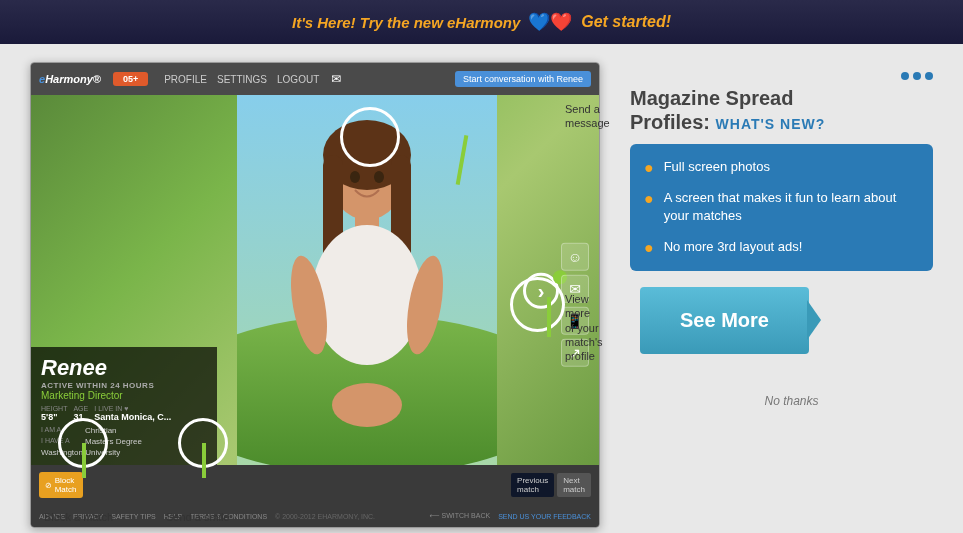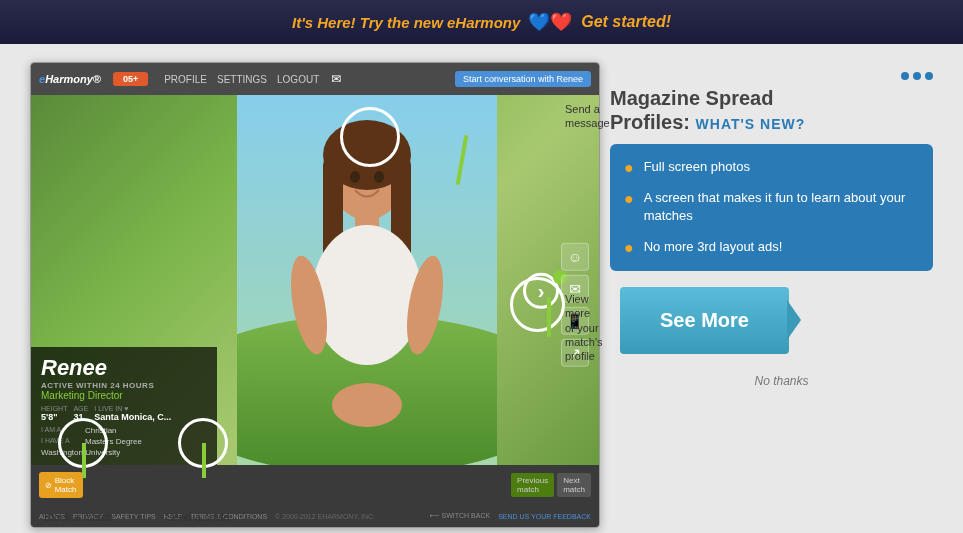--- a/index.html
+++ b/index.html
@@ -36,20 +36,21 @@
       color: #f5a623;
       font-size: 16px;
       font-style: italic;
       font-weight: bold;
     }
 
     
     .main-content {
       display: flex;
       padding: 18px 30px;
+      gap: 20px;
       height: calc(533px - 44px);
       align-items: flex-start;
       border-radius: 28px;
     }
 
     
     .screenshot-container {
       flex: 0 0 570px;
       position: relative;
     }
@@ -235,21 +236,21 @@
       display: flex;
       align-items: center;
       gap: 3px;
     }
     .nav-arrows {
       display: flex;
       gap: 3px;
       margin-left: auto;
     }
     .nav-arrow-btn {
-      background: #4d7c0f;
+      background: #0f172a;
       color: #ccc;
       font-size: 8px;
       padding: 3px 6px;
       border-radius: 2px;
     }
     .next-btn {
       background: #555;
       color: #ccc;
       font-size: 8px;
       padding: 3px 6px;
@@ -615,16 +616,16 @@
       <div class="feature-item">
         <span class="bullet-dot">●</span>
         <span>No more 3rd layout ads!</span>
       </div>
     </div>
 
     <div style="display:flex; align-items:center; margin-left: 10px;">
       <div class="see-more-btn">See More</div>
     </div>
 
-    <div class="no-thanks" style="margin-left: 20px; margin-top: 0;">No thanks</div>
+    <div class="no-thanks" style="margin-left: 20px; margin-top: 20px;">No thanks</div>
   </div>
 
 </div>
 
 </body></html>

